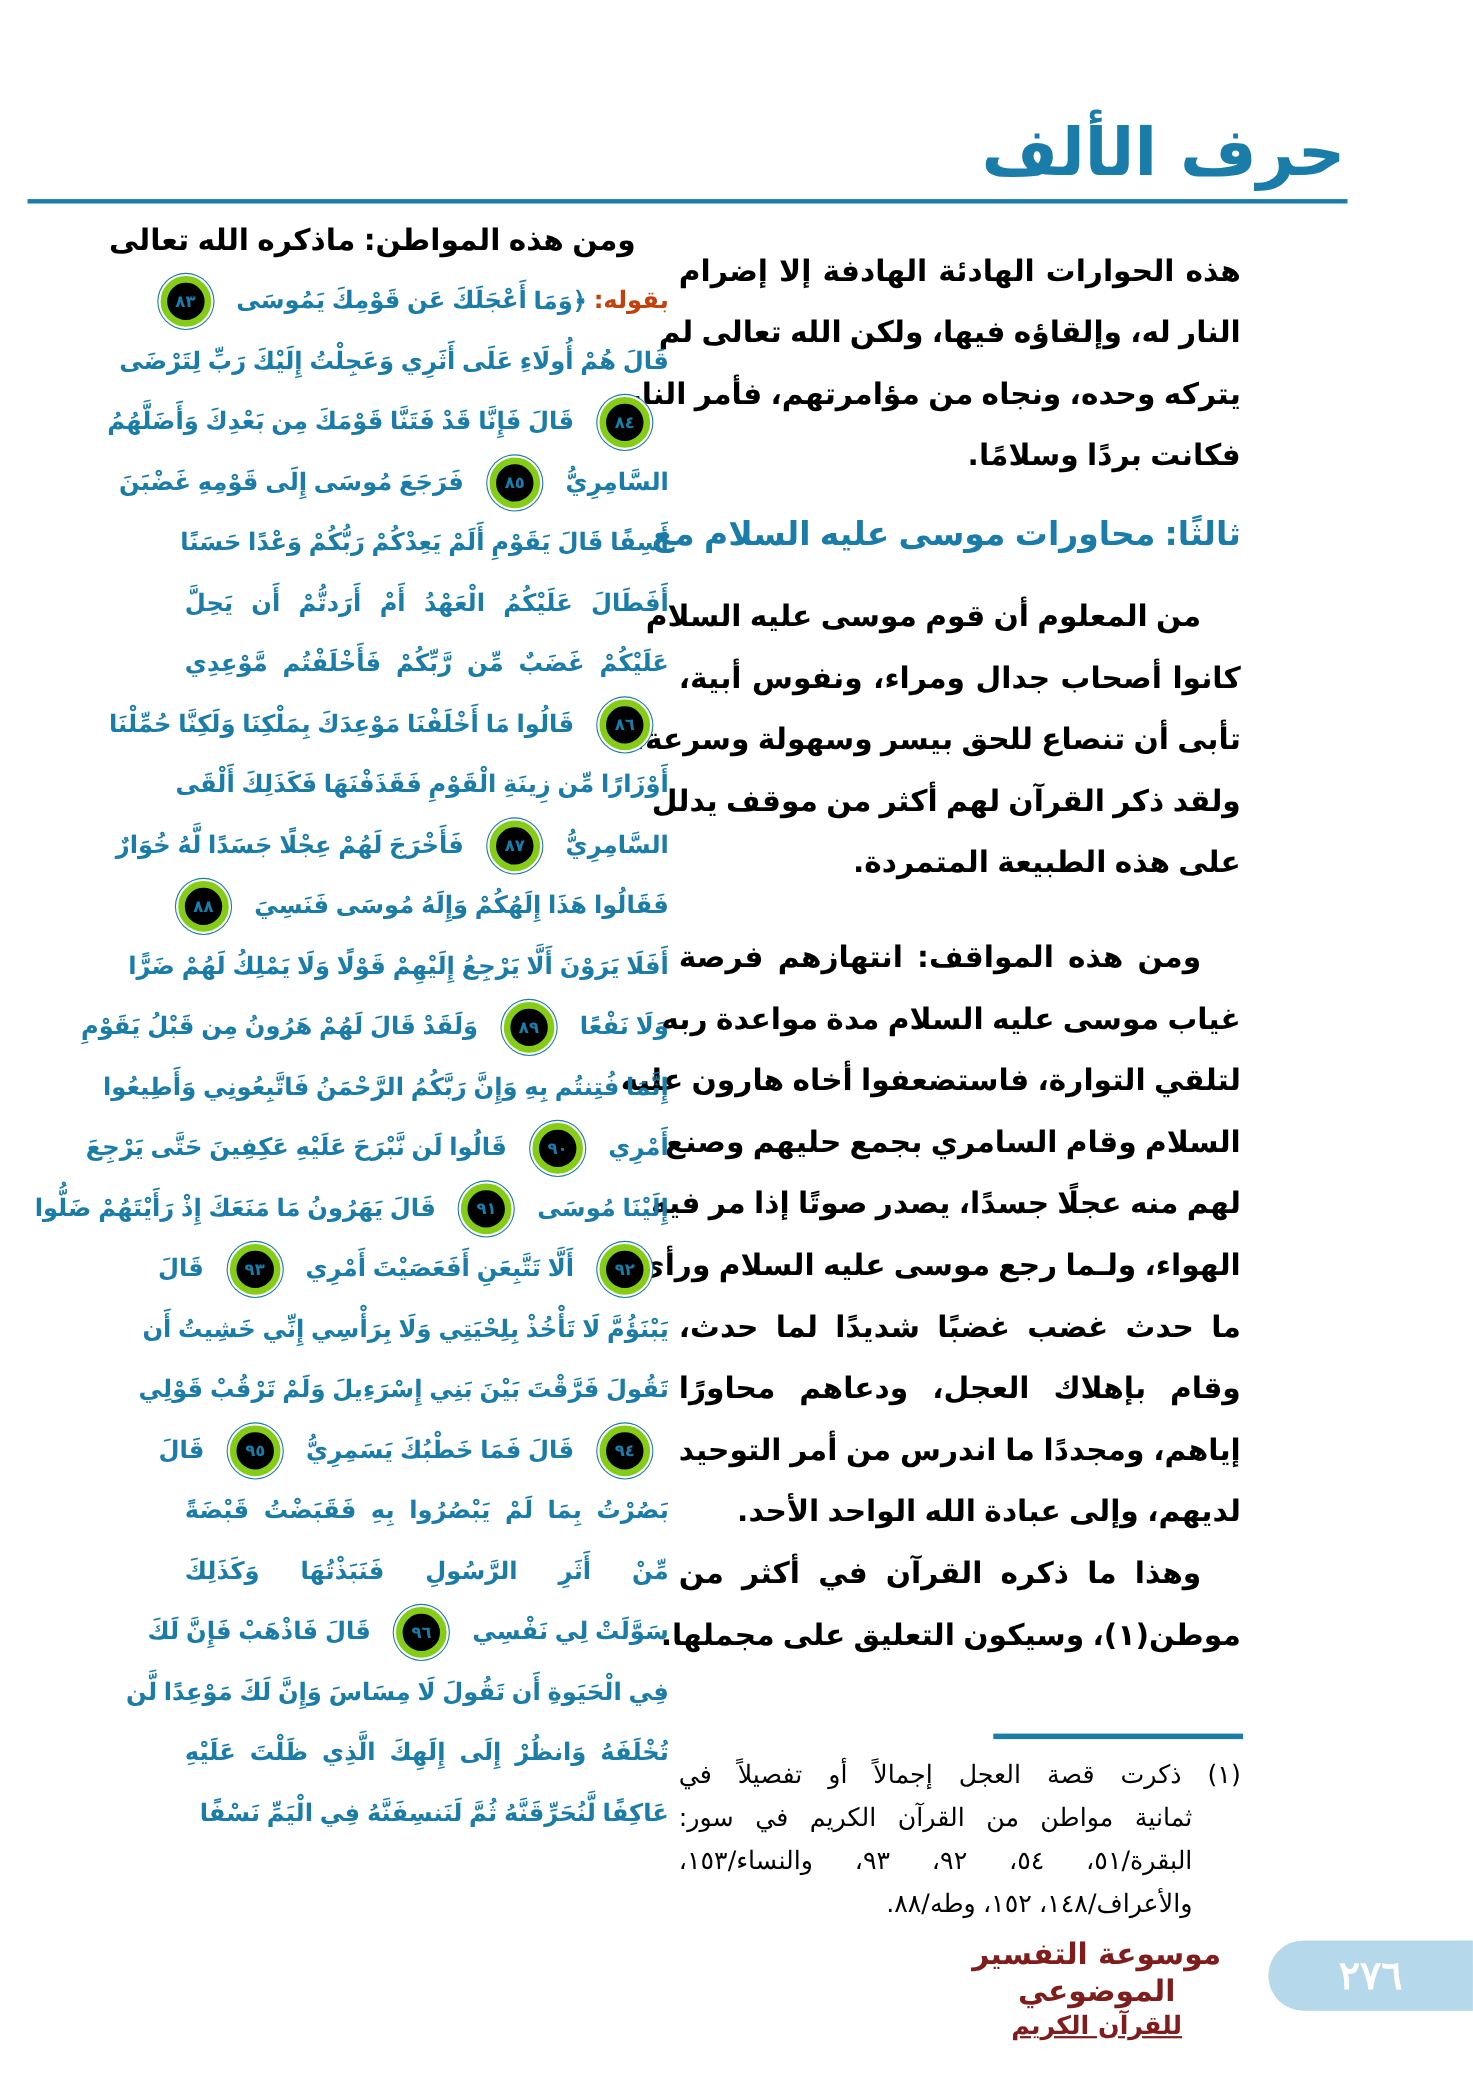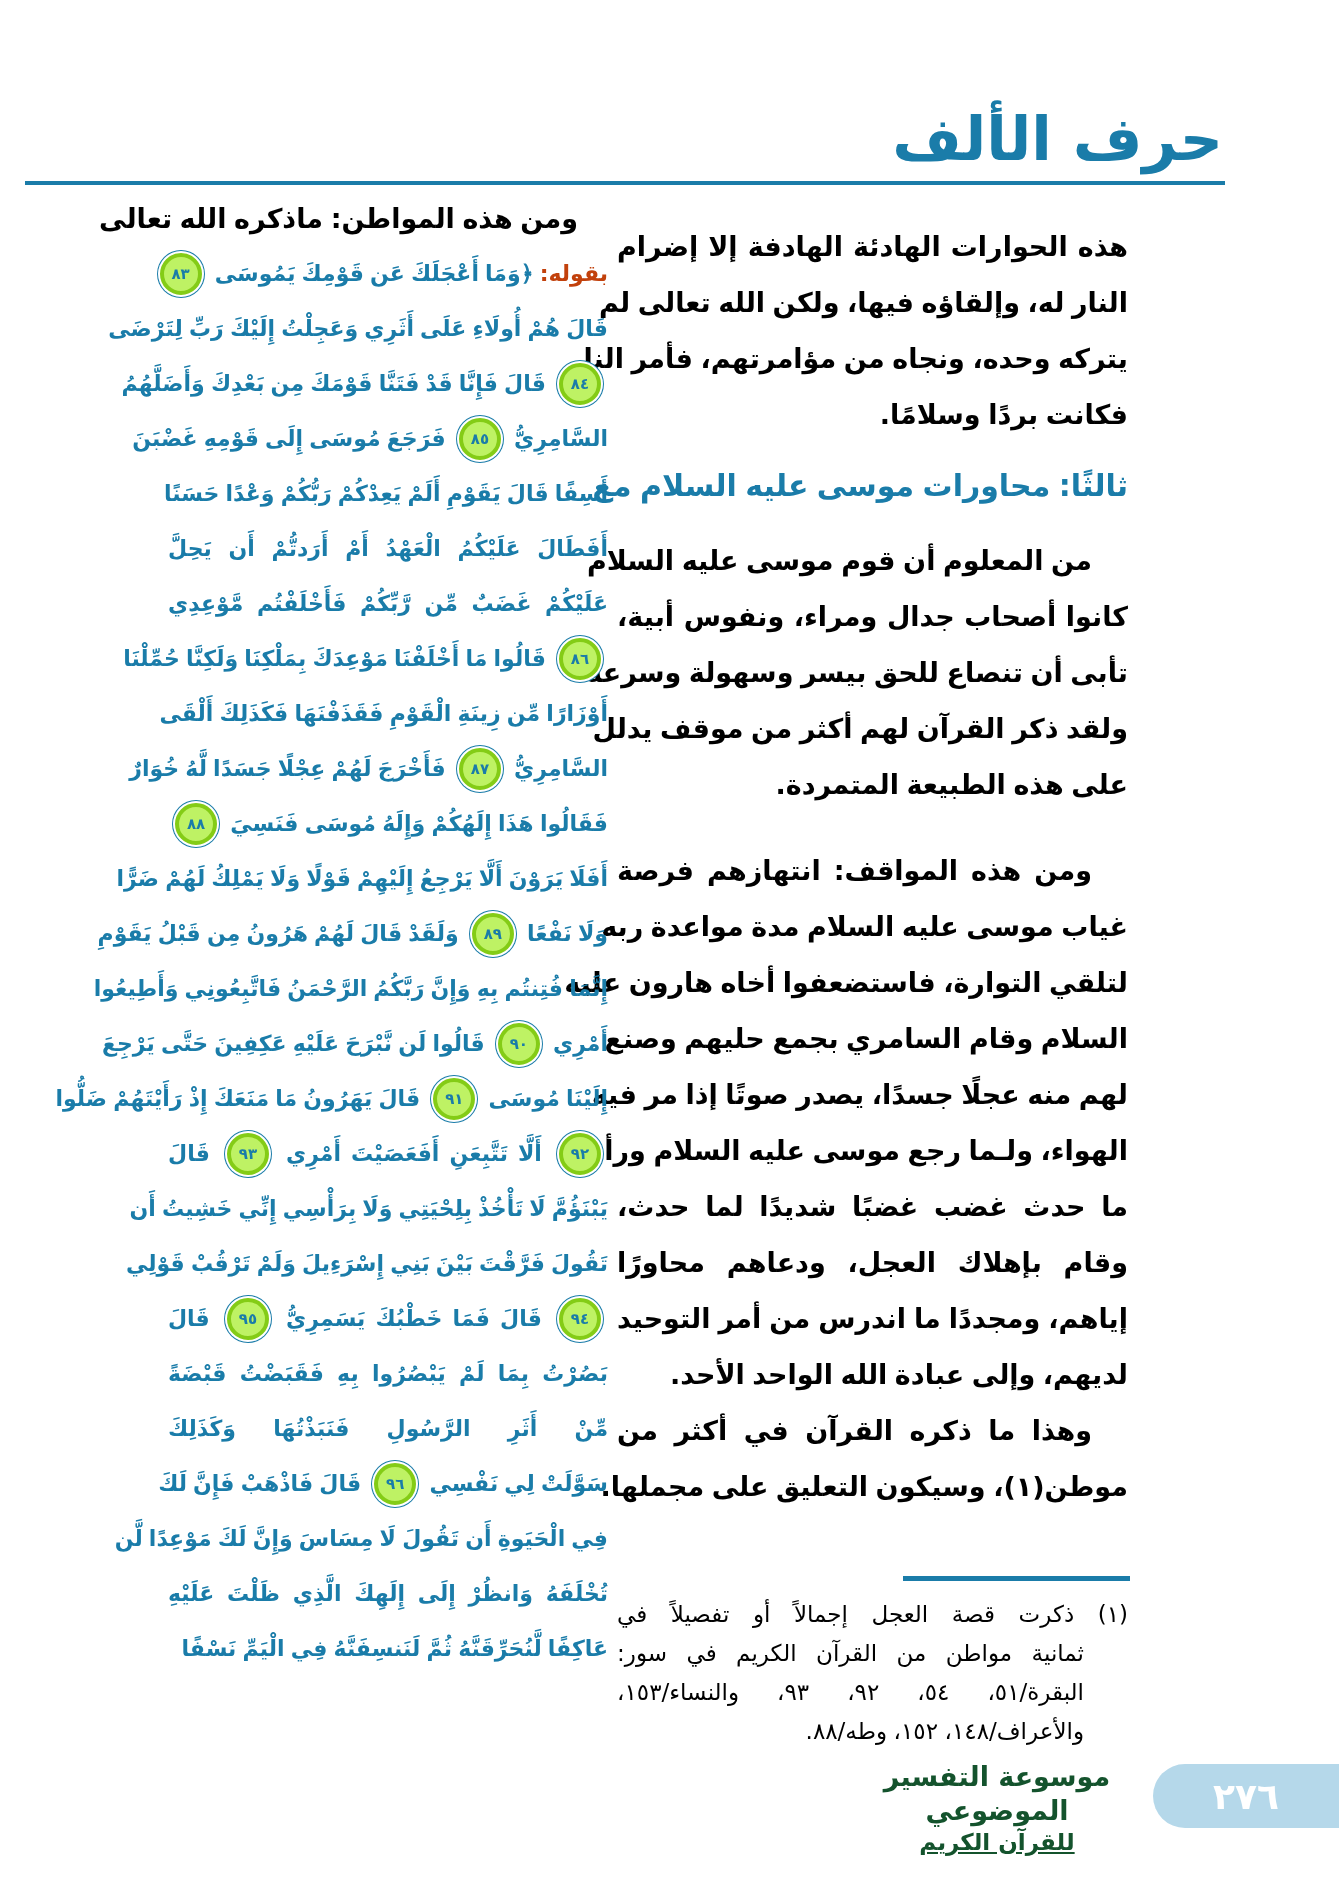--- a/index.html
+++ b/index.html
@@ -49,38 +49,38 @@
   .footnote .tline.hang{padding-right:44px;}
   
   .lcol{
     position:absolute;top:190px;right:731px;width:440px;
   }
   .intro .tline{height:56px;font-size:27px;font-weight:700;padding-right:30px;}
   .quran{color:#1a7ca9;font-size:22px;font-weight:700;}
   .quran .tline{height:55px;}
   .lead{flex:none;color:#c2410c;font-weight:700;}
   .vnum{
-    flex:none;width:34px;height:34px;border:4px solid #84cc16;border-radius:50%;
+    flex:none;width:34px;height:34px;border:6px solid #84cc16;border-radius:50%;
     box-shadow:0 0 0 2px #fff,0 0 0 3px #1a7ca9;
     display:flex;align-items:center;justify-content:center;
-    font-size:15px;color:#1a7ca9;font-weight:700;margin:0 7px;
-    background:#bef264;
+    font-size:15px;color:#1a7ca9;font-weight:700;margin:0 17px;
+    background:#000000;
   }
   
   .logo{
     position:absolute;top:1760px;right:222px;width:240px;
-    text-align:center;color:#14532d;line-height:1.25;margin-left:48px;
+    text-align:center;color:#7f1d1d;line-height:1.25;margin-left:48px;
   }
   .logo .l1{font-size:27px;font-weight:700;}
   .logo .l2{font-size:23px;font-weight:700;text-decoration:underline;}
   .page-badge{
     position:absolute;top:1764px;right:0;width:186px;height:64px;
     background:#b5d8ea;border-radius:32px 0 0 32px;
     display:flex;align-items:center;justify-content:center;
-    color:#ffffff;font-size:36px;font-weight:700;letter-spacing:3px;
+    color:#ffffff;font-size:36px;font-weight:700;letter-spacing:3px;font-family:Liberation Serif, serif;
   }
 </style>
 </head>
 <body>
 
 <div class="section-title">حرف الألف</div>
 <div class="header-rule"></div>
 
 <div class="rcol">
   <div class="para1">

